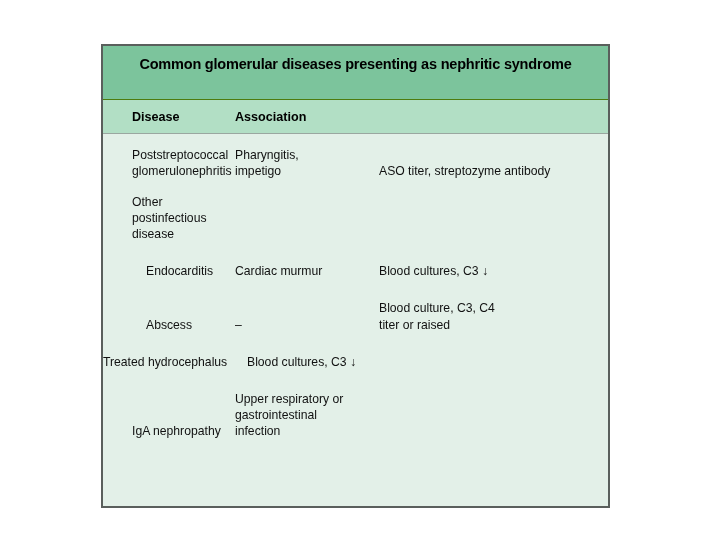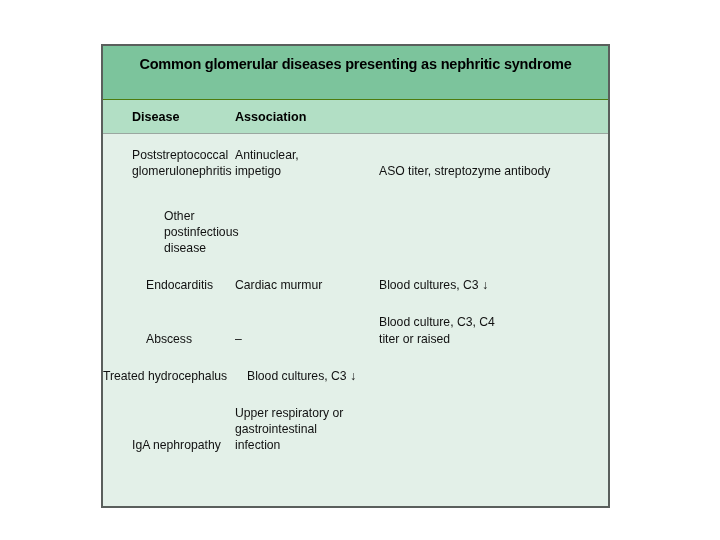--- a/index.html
+++ b/index.html
@@ -57,21 +57,21 @@
     background: #e3f0e8;
     flex: 1 1 auto;
     padding-top: 13px;
   }
 
   .row {
     display: flex;
     align-items: flex-end;
     padding: 0 10px 0 0;
   }
-  .row.gap-before { margin-top: 29px; padding-left: 32px; }
+  .row.gap-before { margin-top: 15px; }
   .row.tight-before { margin-top: 21px; }
 
   .cell {
     font-size: 12.2px;
     line-height: 1.32;
     color: #111111;
     white-space: pre-line;
   }
   .c1 { flex: 0 0 132px; padding-left: 29px; box-sizing: border-box; }
   .c2 { flex: 0 0 144px; }
@@ -102,21 +102,21 @@
     <div class="header-row">
       <div class="cell c1 header-cell">Disease</div>
       <div class="cell c2 header-cell">Association</div>
     </div>
   </div>
 
   <div id="body-band">
       <div class="row">
         <div class="cell c1">Poststreptococcal
 glomerulonephritis</div>
-        <div class="cell c2">Antinuclear,
+        <div class="cell c2">Pharyngitis,
 impetigo</div>
         <div class="cell c3">ASO titer, streptozyme antibody</div>
       </div>
       <div class="row gap-before">
         <div class="cell c1">Other postinfectious
 disease</div>
         <div class="cell c2"></div>
         <div class="cell c3"></div>
       </div>
       <div class="row tight-before">

